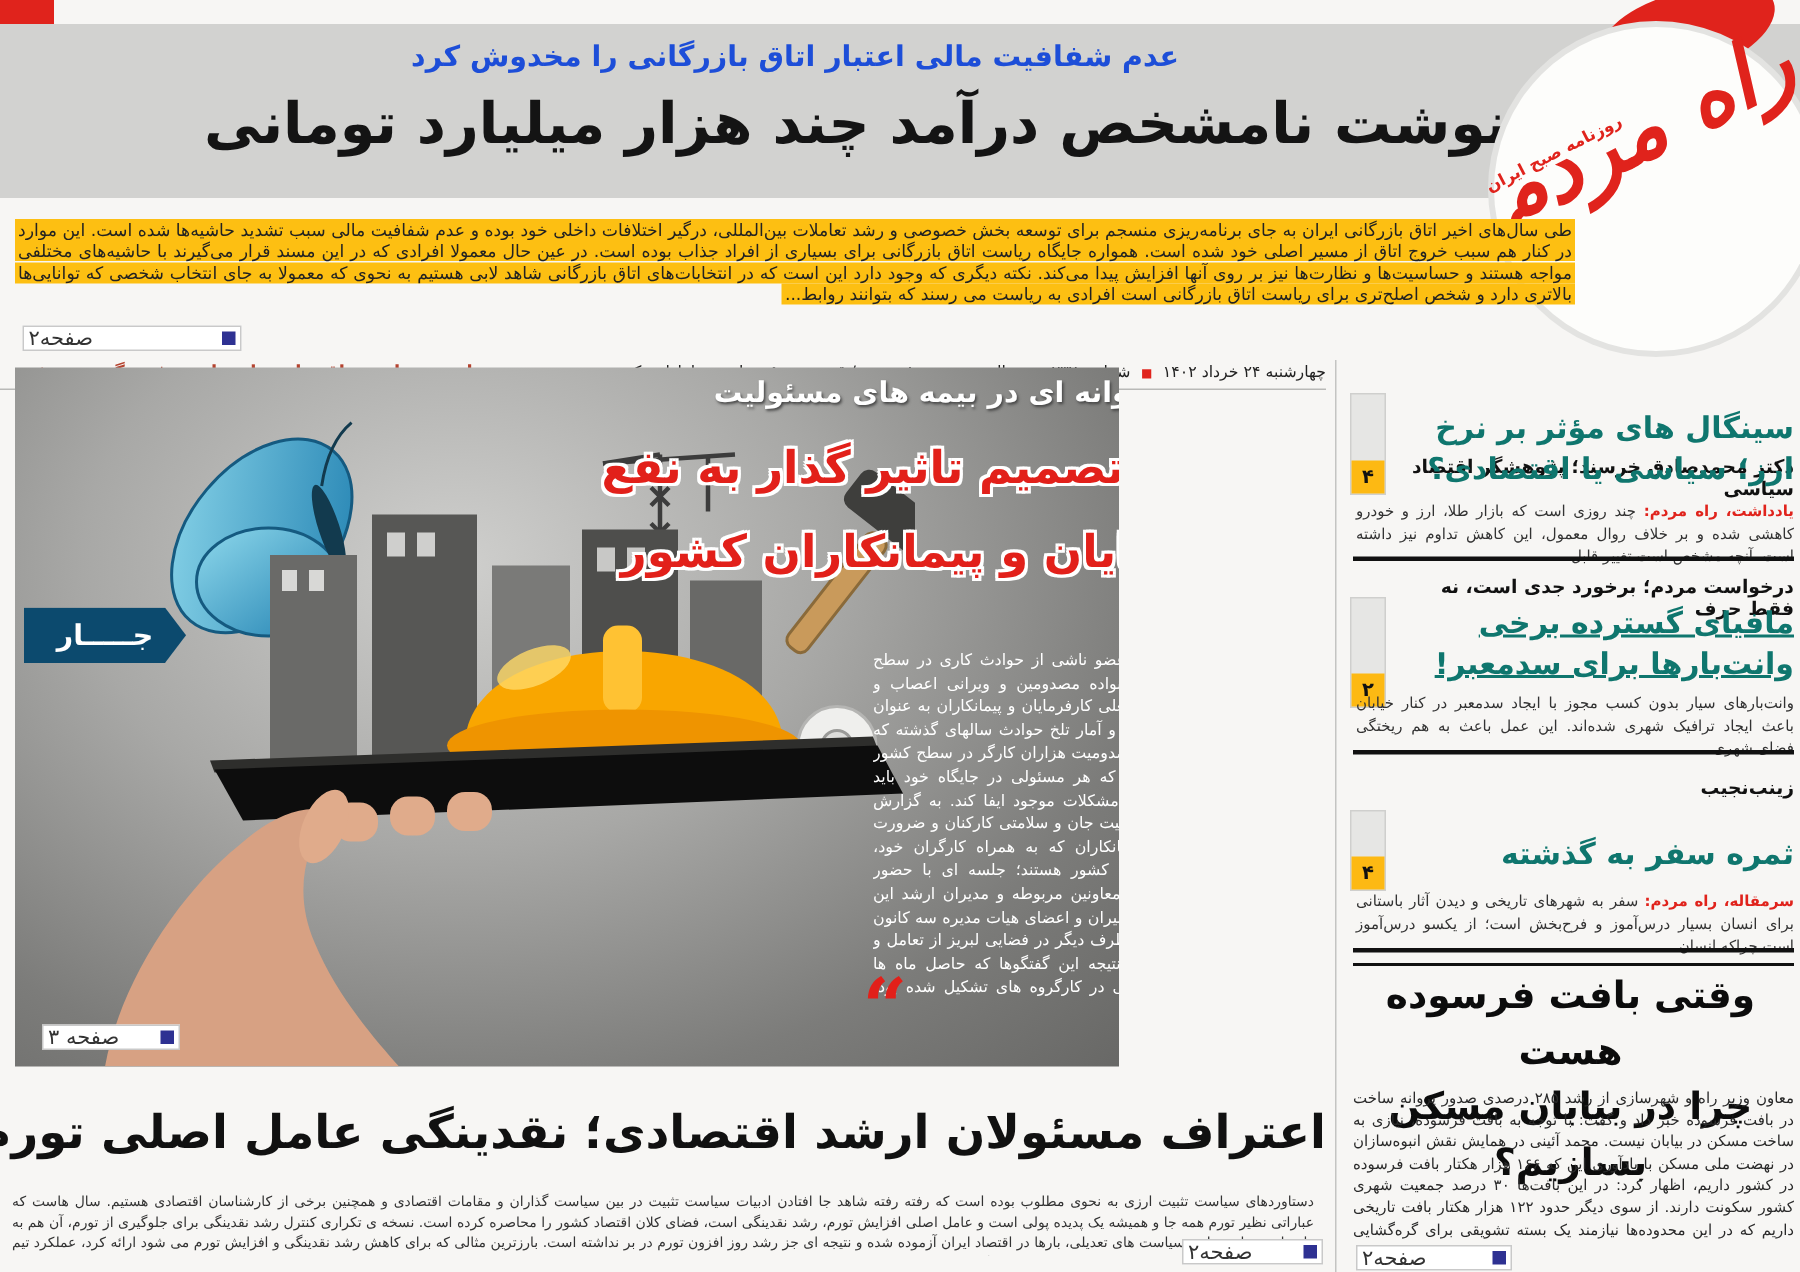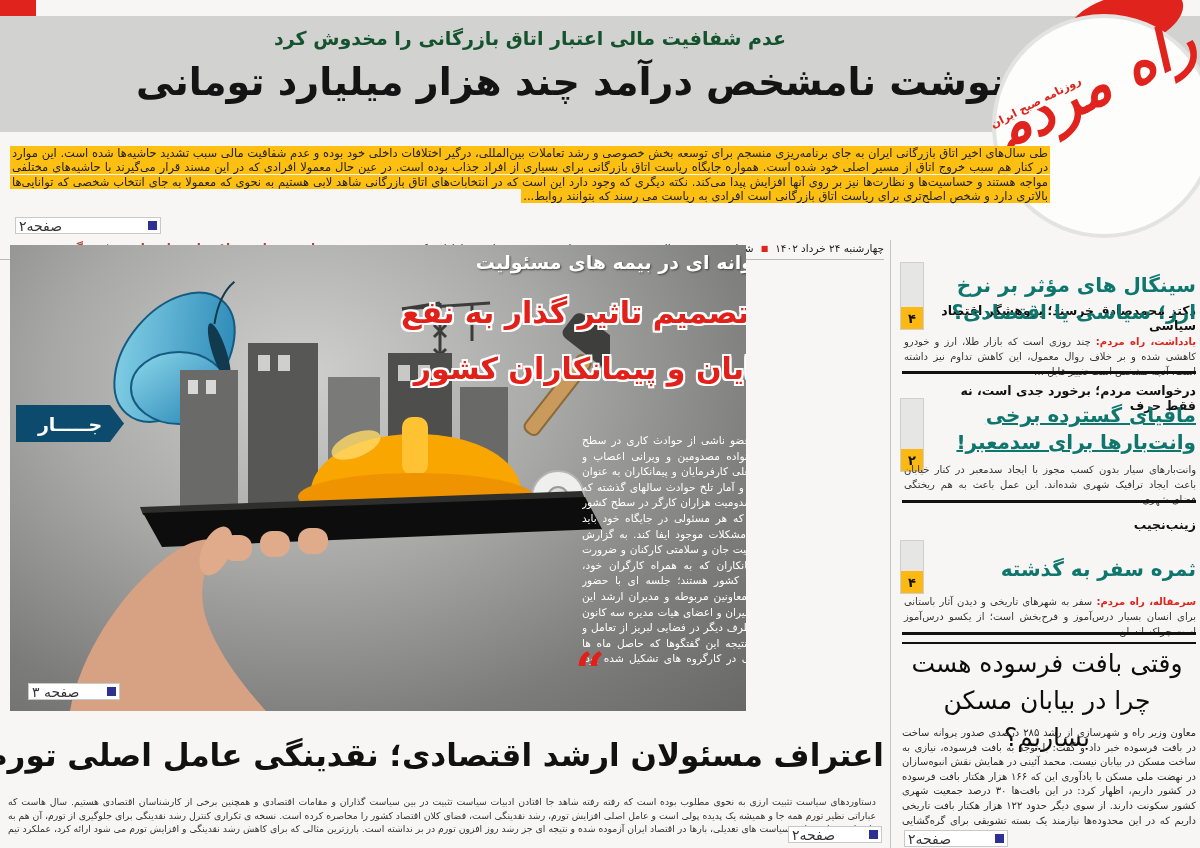--- a/index.html
+++ b/index.html
@@ -2,21 +2,21 @@
 <html lang="fa" dir="rtl"><head>
 <meta charset="utf-8">
 <style>
   html,body{margin:0;padding:0;background:#e9e9e7;}
   .page{position:relative;width:1200px;height:848px;background:#f7f6f4;overflow:hidden;
         font-family:"DejaVu Sans",sans-serif;direction:rtl;}
   .abs{position:absolute;}
   
   .corner-red{left:0;top:0;width:36px;height:16px;background:#e0231c;}
   .top-band{left:0;top:16px;width:1200px;height:116px;background:#d2d2d0;}
-  .kicker-top{left:250px;top:27px;width:560px;text-align:center;font-size:19px;font-weight:bold;color:#14532d;}
+  .kicker-top{left:250px;top:27px;width:560px;text-align:center;font-size:19px;font-weight:bold;color:#1d4ed8;}
   .headline-top{left:210px;top:60px;width:856px;text-align:center;font-size:38px;font-weight:bold;
                 color:#141414;white-space:nowrap;letter-spacing:-1px;}
   .masthead-circle{left:996px;top:18px;width:216px;height:216px;border-radius:50%;background:#fdfdfb;
                    box-shadow:0 0 0 4px #e3e3e1;}
   .masthead-stroke{left:1066px;top:-6px;width:120px;height:56px;background:#e0231c;border-radius:48% 52% 60% 40%;transform:rotate(-18deg);}
   .masthead-name{left:1002px;top:48px;width:200px;text-align:center;font-size:58px;font-weight:bold;
                  font-style:italic;color:#e0231c;transform:rotate(-27deg);white-space:nowrap;}
   .masthead-sub{left:986px;top:96px;font-size:11px;font-weight:bold;color:#e0231c;transform:rotate(-27deg);white-space:nowrap;}
   .lead-top{left:10px;top:146px;width:1040px;height:73px;overflow:hidden;font-size:11.5px;line-height:14.3px;
             text-align:justify;color:#222;}
@@ -54,21 +54,21 @@
   .rc-kicker{left:930px;width:266px;text-align:right;font-size:12.5px;font-weight:bold;color:#111;}
   .rc-headline{left:932px;width:264px;text-align:right;font-size:20px;line-height:27px;font-weight:bold;color:#0f766e;}
   .rc-bar{width:22px;background:#e6e6e4;border:1px solid #cfcfcd;}
   .rc-num{position:absolute;bottom:0;left:0;width:100%;height:22px;background:#fdb913;color:#111;
           font-size:13px;font-weight:bold;display:flex;align-items:center;justify-content:center;}
   .rc-lead{left:904px;width:292px;text-align:justify;font-size:10px;line-height:15px;color:#333;}
   .red-label{color:#e0231c;font-weight:bold;}
   .rc-div{left:902px;width:294px;height:3px;background:#111;}
   .rc-div2{left:902px;width:294px;height:7px;border-top:3px solid #111;border-bottom:2px solid #111;}
   .rc-bighead{left:898px;top:645px;width:298px;text-align:center;font-size:25px;line-height:37px;
-              font-weight:normal;color:#0c0c0c;letter-spacing:-0.5px;}
+              font-weight:bold;color:#0c0c0c;letter-spacing:-0.5px;}
   .rc-bigbody{left:902px;top:726px;width:294px;height:102px;overflow:hidden;text-align:justify;
               font-size:10px;line-height:14.6px;color:#2a2a2a;}
   .badge-rc{left:904px;top:830px;width:96px;}
   
   .bottom-head{left:0;top:737px;width:884px;text-align:center;font-size:31px;font-weight:bold;color:#111;
                white-space:nowrap;letter-spacing:-1px;}
   .bottom-body{left:8px;top:795px;width:868px;height:42px;overflow:hidden;text-align:justify;
                font-size:9.3px;line-height:13.5px;color:#333;}
   .badge-bottom{left:788px;top:826px;width:86px;}
   .gap-strip{left:0;top:728px;width:884px;height:7px;background:#f7f6f4;}

